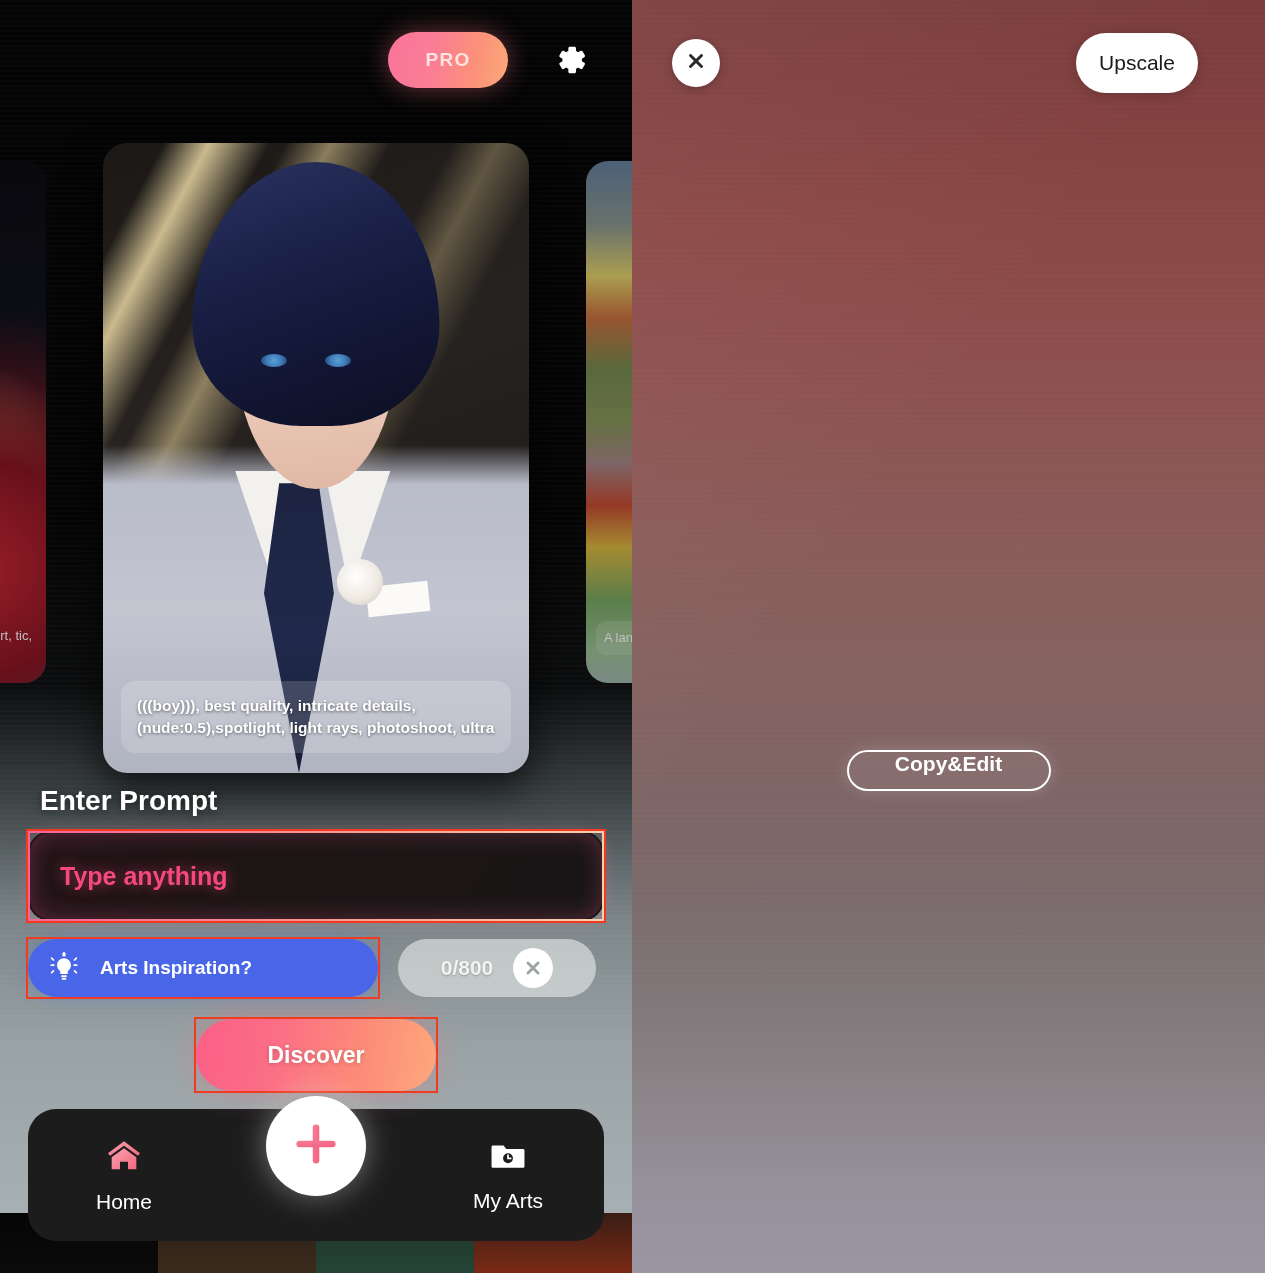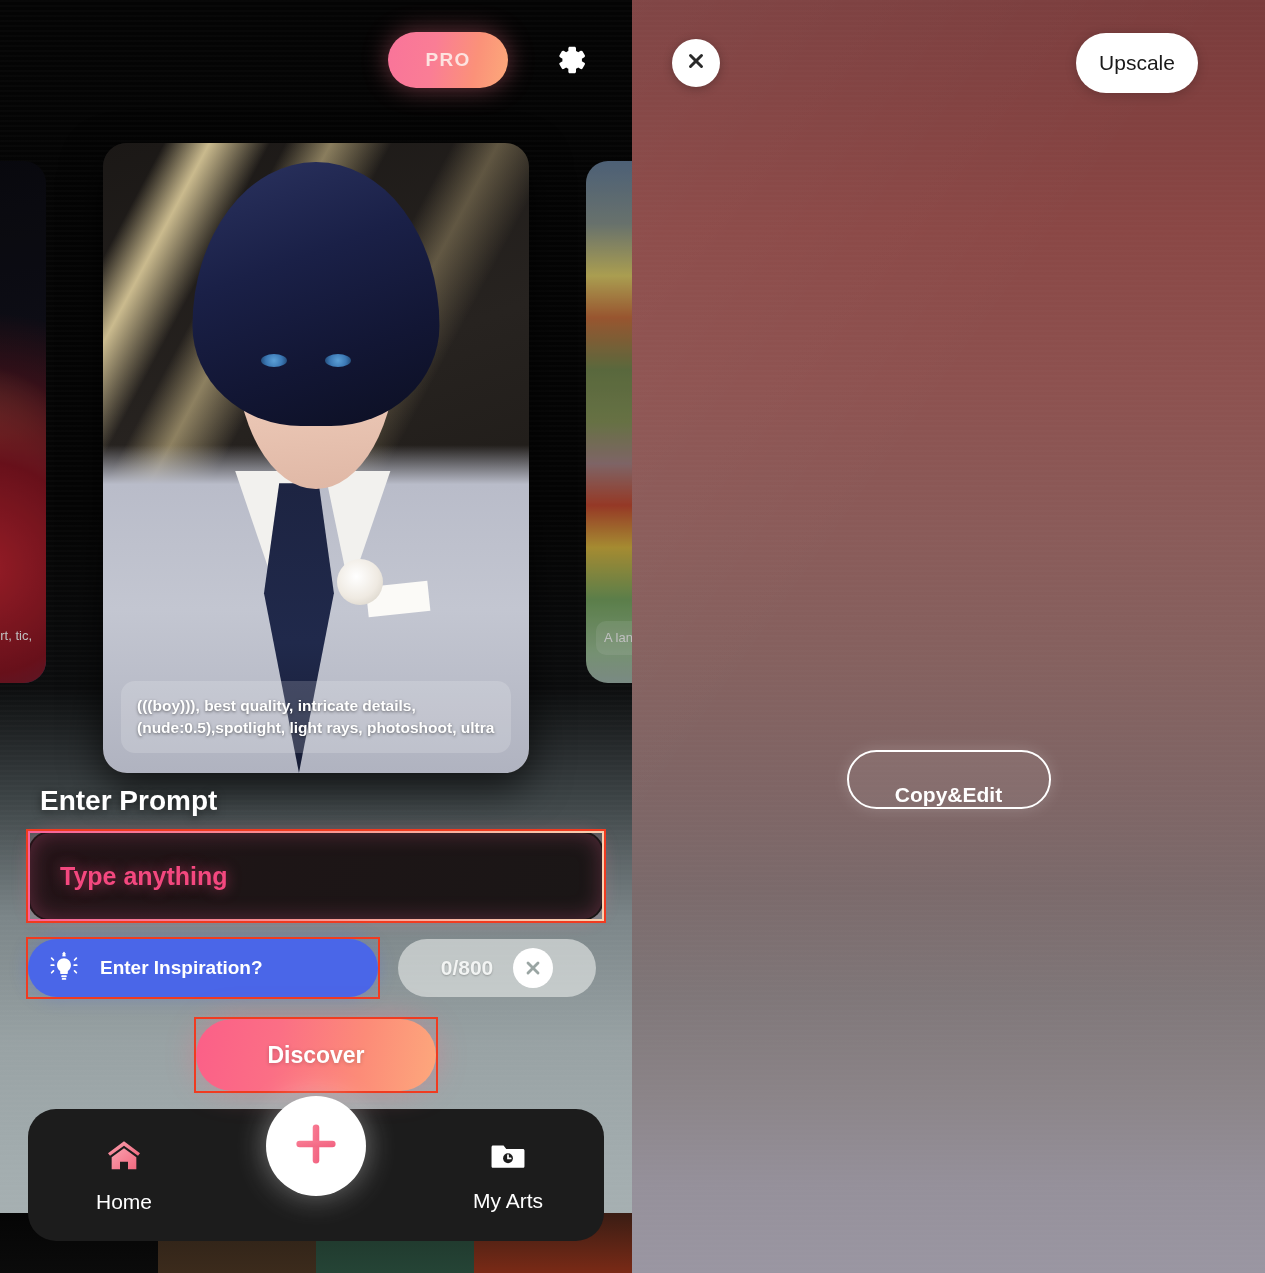--- a/index.html
+++ b/index.html
@@ -248,23 +248,23 @@
   }
   .upscale-btn {
     width: 122px; height: 60px; border-radius: 32px; background: #fff;
     display: flex; align-items: center; justify-content: center; cursor: pointer;
     box-shadow: 0 2px 12px rgba(0,0,0,0.2);
   }
   .upscale-label { font-size: 21px; font-weight: 500; color: #1a1a1a; }
 
   .copyedit-wrap { position: absolute; left: 0; top: 750px; width: 633px; display: flex; justify-content: center; z-index: 10; }
   .copyedit-btn {
-    width: 204px; height: 59px; border-radius: 30px;
+    width: 204px; height: 41px; border-radius: 30px;
     border: 2.5px solid #fff; background: rgba(255,255,255,0.06);
-    display: flex; align-items: flex-end; justify-content: center; cursor: pointer;
+    display: flex; align-items: flex-start; justify-content: center; cursor: pointer;
     box-shadow: 0 0 16px rgba(255,255,255,0.18);
   }
   .copyedit-label { font-size: 21px; font-weight: 700; color: #fff; }
 </style>
 </head>
 <body>
 
 <div class="screen">
 
   <div class="panel-left">
@@ -338,21 +338,21 @@
                 <rect x="11.4" y="1.2" width="1.2" height="3" rx="0.6" transform="rotate(45 12 2.7)"></rect>
                 <rect x="11.4" y="1.2" width="1.2" height="3" rx="0.6" transform="rotate(-45 12 2.7)"></rect>
                 <rect x="2.4" y="9.4" width="3" height="1.2" rx="0.6"></rect>
                 <rect x="18.6" y="9.4" width="3" height="1.2" rx="0.6"></rect>
                 <rect x="3.3" y="4.2" width="1.2" height="3" rx="0.6" transform="rotate(-45 3.9 5.7)"></rect>
                 <rect x="19.5" y="4.2" width="1.2" height="3" rx="0.6" transform="rotate(45 20.1 5.7)"></rect>
                 <rect x="3.3" y="13.2" width="1.2" height="3" rx="0.6" transform="rotate(45 3.9 14.7)"></rect>
                 <rect x="19.5" y="13.2" width="1.2" height="3" rx="0.6" transform="rotate(-45 20.1 14.7)"></rect>
               </svg>
             </span>
-            <span class="insp-label">Enter Inspiration?</span>
+            <span class="insp-label">Arts Inspiration?</span>
           </div>
         </div>
 
         <div class="count-chip">
           <span class="count-text">0/800</span>
           <span class="clear-btn">
             <svg width="20" height="20" viewBox="0 0 24 24" stroke="#9aa5a3" stroke-width="3.4" stroke-linecap="round" fill="none">
               <line x1="6" y1="6" x2="18" y2="18"></line>
                 <line x1="18" y1="6" x2="6" y2="18"></line>
             </svg>

